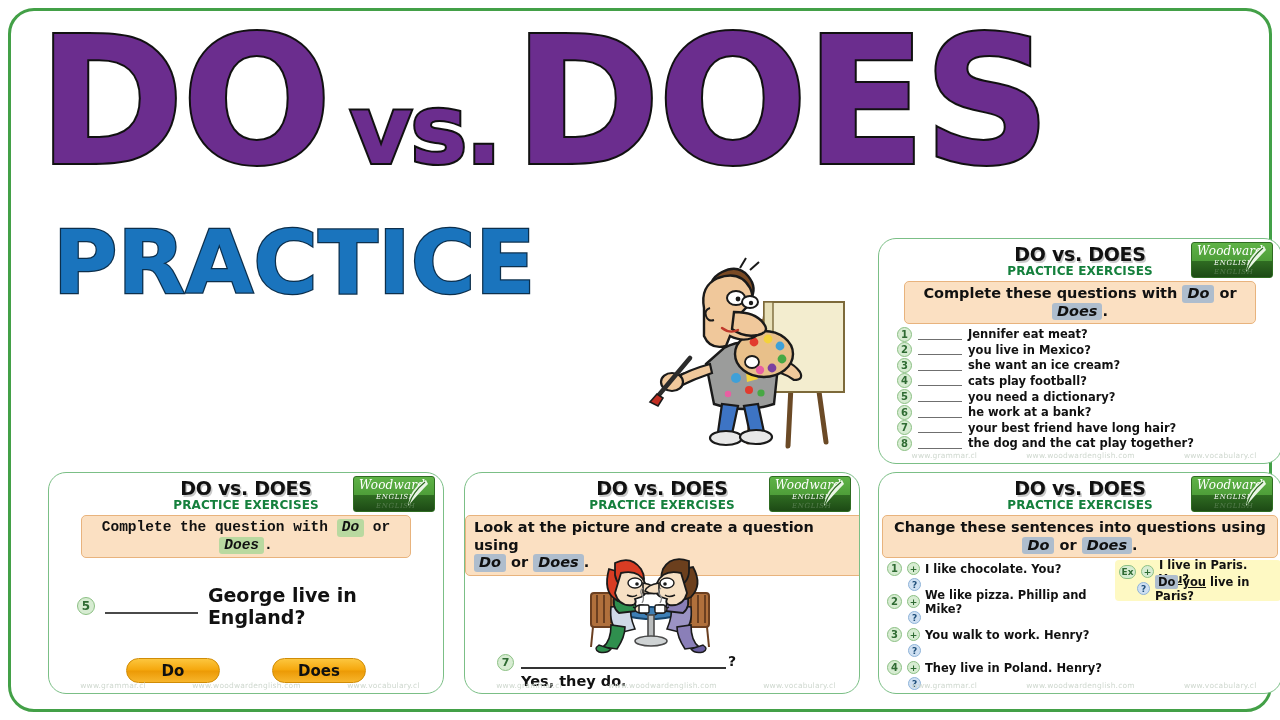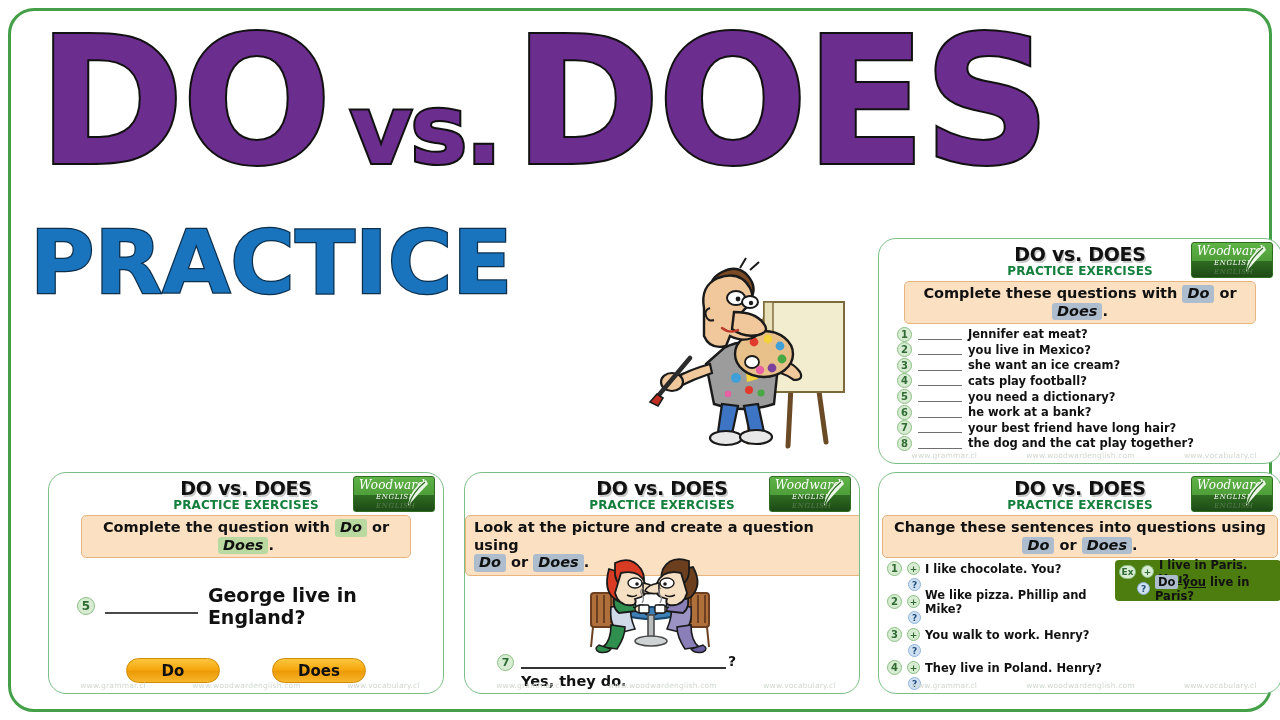--- a/index.html
+++ b/index.html
@@ -48,21 +48,21 @@
     font-size: 96px;
     font-weight: bold;
     color: #6b2d8e;
     -webkit-text-stroke: 4px #111111;
     paint-order: stroke fill;
     margin: 0 14px 0 20px;
     font-family: "DejaVu Sans", sans-serif;
   }
   .hero-sub {
     position: absolute;
-    left: 30px; top: 222px;
+    left: 53px; top: 222px;
     width: 660px;
     line-height: 0.93;
   }
   .hero-sub-line {
     display: block;
     font-size: 88px;
     font-weight: bold;
     color: #1a74bd;
     -webkit-text-stroke: 2.5px #0c2f4c;
     paint-order: stroke fill;
@@ -308,21 +308,21 @@
     display: flex; align-items: center; gap: 5px;
     font-size: 11.5px; font-weight: bold; color: #111;
     height: 17px;
     font-family: "DejaVu Sans", sans-serif;
   }
   .br-ans {
     display: flex; align-items: center; gap: 5px;
     height: 15px; padding-left: 21px;
   }
   .ex-box {
-    background: #4d7c0f;
+    background: #fef9c3;
     border-radius: 4px;
     padding: 3px 6px 4px 4px;
   }
   .ex-line {
     display: flex; align-items: center; gap: 5px;
     font-size: 11.5px; font-weight: bold; color: #111;
     height: 17px;
     font-family: "DejaVu Sans", sans-serif;
   }
   .ex-badge {
@@ -496,21 +496,21 @@
         <span class="logo-word">Woodward</span>
         <span class="logo-sub">ENGLISH</span>
         <span class="logo-ghost">ENGLISH</span>
         <svg class="logo-leaf" viewBox="0 0 26 30">
           <path d="M22 1 q-16 8 -18 26 q12 -14 20 -22 Z" fill="#eaf6e6"></path>
           <path d="M21 3 q-12 10 -16 22" stroke="#2f6c22" stroke-width="1.2" fill="none"></path>
         </svg>
       </div>
     </div>
 
-    <div class="banner" style="width:330px;">
+    <div class="banner" style="width:330px;font-family:Liberation Mono, monospace;">
       <span>Complete the question with</span>
       <span class="chip chip-green">Do</span>
       <span>or</span>
       <span class="chip chip-green">Does</span><span>.</span>
     </div>
 
     <div class="bl-question">
       <span class="num">5</span>
       <span class="blank-lg"></span>
       <span>George live in England?</span>

